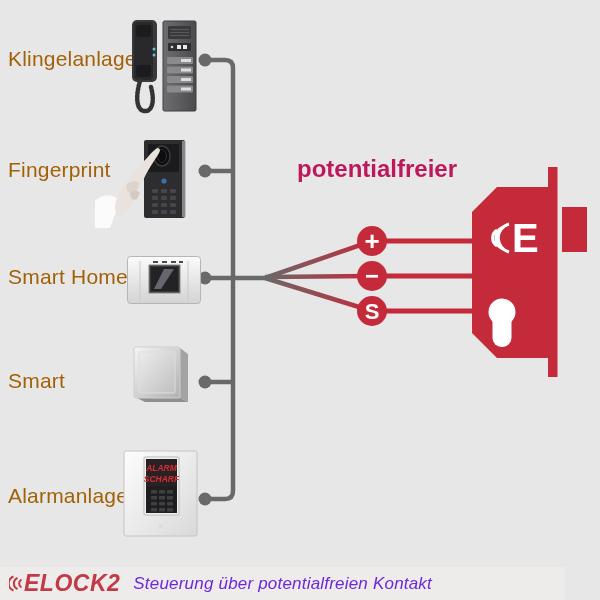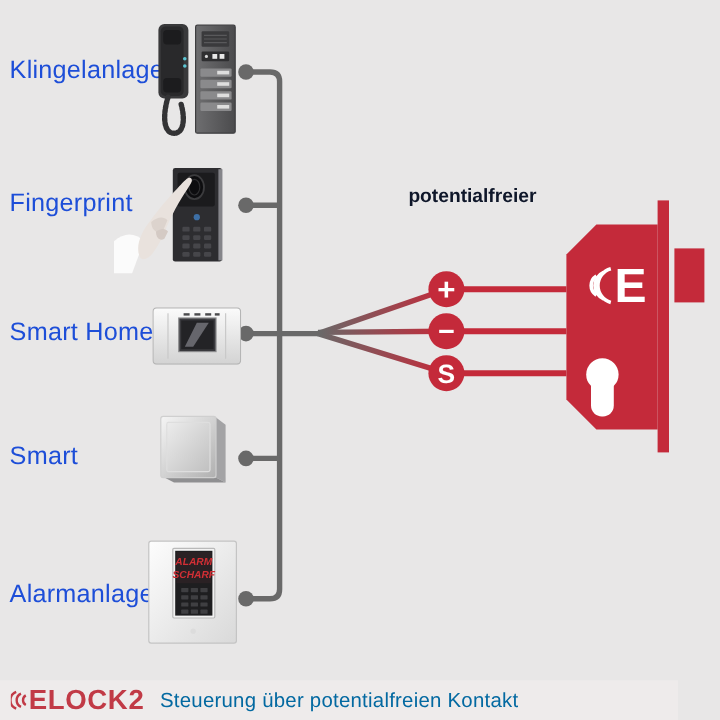--- a/index.html
+++ b/index.html
@@ -1,30 +1,30 @@
 <!DOCTYPE html>
 <html><head>
 <meta charset="utf-8">
 <style>
   html,body{margin:0;padding:0;}
   body{font-family:"Liberation Sans",sans-serif;}
   .stage{position:relative;width:600px;height:600px;background:#e8e7e7;overflow:hidden;}
   .lines-svg{position:absolute;left:0;top:0;width:600px;height:600px;}
-  .dev-label{position:absolute;left:8px;font-size:21px;color:#1d4ed8;letter-spacing:0.2px;}
+  .dev-label{position:absolute;left:8px;font-size:21px;color:#a16207;letter-spacing:0.2px;}
   .device{position:absolute;}
   .kontakt-title{
     position:absolute;left:297px;top:153px;width:150px;
-    text-align:right;font-size:16px;font-weight:bold;color:#0f172a;line-height:1.35;
+    text-align:left;font-size:24px;font-weight:bold;color:#be185d;line-height:1.35;
   }
   .footer{
     position:absolute;left:0;bottom:0;width:565px;height:33px;background:#eeebeb;
-    display:flex;align-items:center;padding-left:9px;box-sizing:border-box;
+    display:flex;align-items:center;padding-left:9px;box-sizing:border-box;font-style:italic;
   }
   .brand{font-size:23px;font-weight:bold;color:#c13a46;letter-spacing:0.5px;margin-left:1px;}
-  .caption{font-size:17px;color:#0369a1;margin-left:13px;letter-spacing:0.2px;}
+  .caption{font-size:17px;color:#6d28d9;margin-left:13px;letter-spacing:0.2px;}
 </style>
 </head>
 <body>
 
 <div class="stage">
 
   <svg class="lines-svg" width="600" height="600" viewBox="0 0 600 600">
     <defs>
       <linearGradient id="fanG1" gradientUnits="userSpaceOnUse" x1="265" y1="278" x2="372" y2="241">
         <stop offset="0" stop-color="#696969"></stop>

